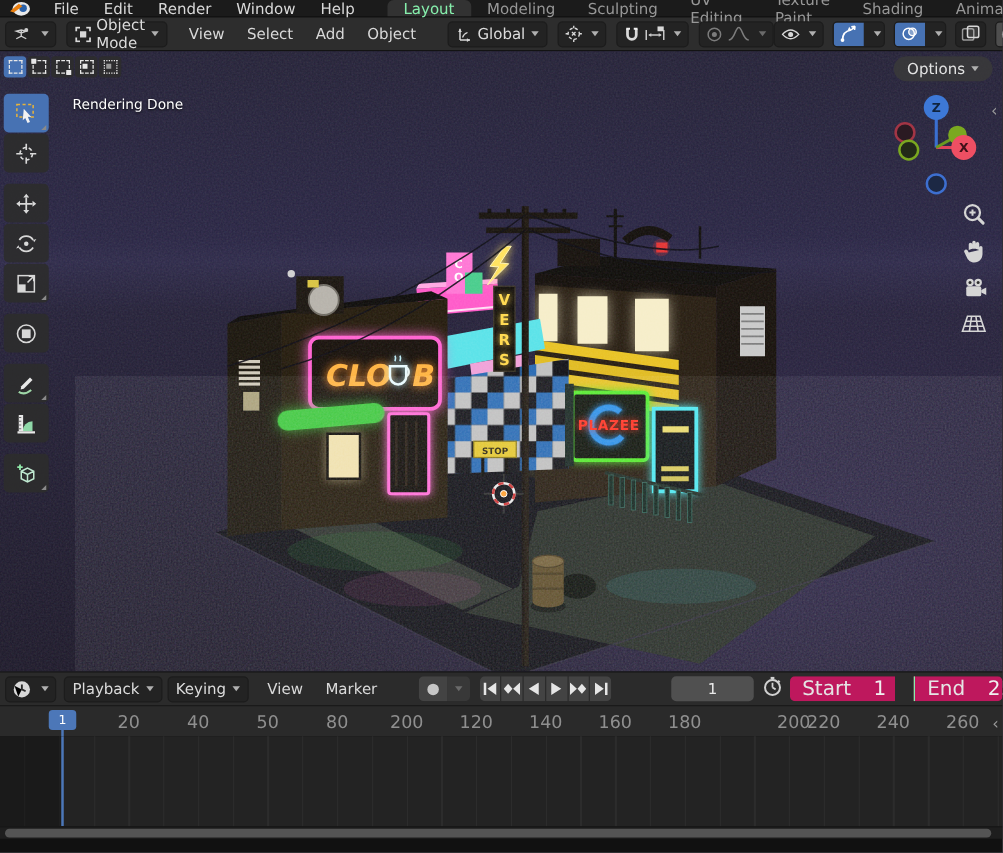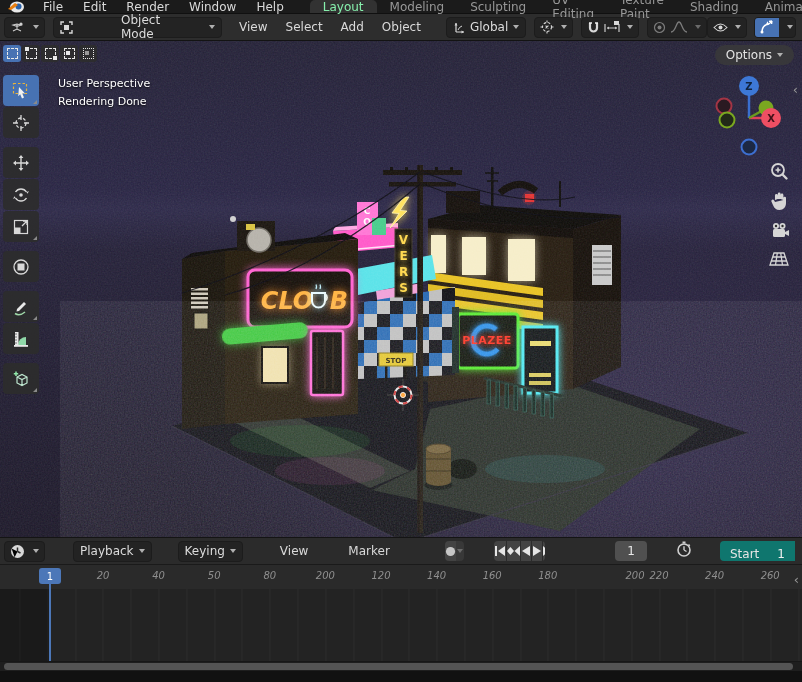--- a/index.html
+++ b/index.html
@@ -34,34 +34,34 @@
   #ovl{position:absolute;left:58px;top:34px;font-size:11px;color:#ffffff;line-height:17.5px;text-shadow:0 1px 2px rgba(0,0,0,.9);}
   #toolcol{position:absolute;left:3px;top:34px;width:36px;display:flex;flex-direction:column;}
   .tool{width:36px;height:31px;background:rgba(44,44,44,.92);border-radius:4px;margin-bottom:1px;display:flex;align-items:center;justify-content:center;position:relative;}
   .tool.on{background:#4772b3;}
   .tool.gap{margin-top:8px;}
   .tool .corner{position:absolute;right:2px;bottom:2px;width:0;height:0;border-left:4px solid transparent;border-bottom:4px solid #8a8a8a;}
   #gizmo{position:absolute;right:10px;top:33px;}
   #navicons{position:absolute;right:12px;top:120px;display:flex;flex-direction:column;gap:7px;align-items:center;}
   .collapse{position:absolute;color:#9a9a9a;font-size:13px;line-height:1;}
   
-  #tl-header{height:27px;background:#2b2b2b;border-top:1px solid #141414;display:flex;align-items:center;padding-left:4px;box-sizing:border-box;gap:22px;}
+  #tl-header{height:27px;background:#2b2b2b;border-top:1px solid #141414;display:flex;align-items:center;padding-left:4px;box-sizing:border-box;}
   .tlbtn{display:flex;align-items:center;justify-content:center;background:#434343;height:20px;border-radius:0;}
   #transport{display:flex;gap:1px;margin-left:8px;border-radius:4px;overflow:hidden;}
   #transport .tlbtn{width:19px;}
   #framefield{margin-left:48px;width:74px;height:20px;background:#505050;border-radius:4px;color:#e9e9e9;font-size:12px;display:flex;align-items:center;justify-content:center;}
   #rangegrp{display:flex;margin-left:6px;height:20px;border-radius:4px;overflow:hidden;}
-  .rangecell{display:flex;align-items:flex-end;background:#0f766e;color:#e5e5e5;font-size:12px;padding:0 10px;}
+  .rangecell{display:flex;align-items:flex-start;background:#be185d;color:#e5e5e5;font-size:16px;padding:0 10px;}
   .rangecell .val{margin-left:18px;color:#f0f0f0;}
   #rangegrp .rangecell+.rangecell{border-left:1px solid #86efac;margin-left:15px;}
   #recgrp{display:flex;margin-left:24px;height:20px;border-radius:4px;overflow:hidden;}
   #recgrp .seg{display:flex;align-items:center;justify-content:center;height:100%;}
   
   #ruler{position:relative;height:25px;background:#2a2a2a;border-top:1px solid #1a1a1a;box-sizing:border-box;}
-  .tick{position:absolute;top:5px;transform:translateX(-50%);font-size:10px;color:#8f8f8f;font-style:italic;}
+  .tick{position:absolute;top:5px;transform:translateX(-50%);font-size:14px;color:#8f8f8f;}
   #curframe{position:absolute;left:50px;top:3px;transform:translateX(-50%);min-width:22px;height:16px;background:#4c77b8;border-radius:3px;color:#fff;font-size:10px;display:flex;align-items:center;justify-content:center;padding:0 4px;box-sizing:border-box;}
   #curstub{position:absolute;left:49px;bottom:0;width:2px;height:7px;background:#4c77b8;}
   #tracks{position:relative;height:72px;background:#232323;background-image:repeating-linear-gradient(to right,#2c2c2c 0 1px,transparent 1px 27.81px);background-position:19.4px 0;}
   #prestart{position:absolute;left:0;top:0;width:50px;height:100%;background:rgba(0,0,0,.25);}
   #playhead{position:absolute;left:49px;top:0;width:2px;height:100%;background:#4c77b8;}
   #scrollstrip{position:relative;height:10px;background:#1e1e1e;border-top:1px solid #171717;box-sizing:border-box;}
   #hscroll{position:absolute;left:4px;right:9px;top:1px;height:7px;background:#545454;border-radius:4px;}
 </style>
 </head>
 <body>
@@ -94,21 +94,21 @@
 <div id="header2">
   <div class="wgt" style="padding:0 5px;">
     <span class="ic">
       <svg width="14" height="13" viewBox="0 0 14 13">
           <path d="M3,10 L7,8 L11,10 M7,8 L7,3 M3,4 L7,3 L11,4 L7,5.5 Z" stroke="#cfcfcf" fill="none" stroke-width="1.1"></path>
           <circle cx="11" cy="3" r="1.6" fill="#cfcfcf"></circle>
         </svg>
     </span>
       <span class="chev"></span>
   </div>
-  <div class="wgt" style="margin-left:8px;gap:44px;">
+  <div class="wgt" style="margin-left:8px;">
     <span class="ic">
       <svg width="13" height="13" viewBox="0 0 13 13">
           <path d="M1,4 L1,1 L4,1 M9,1 L12,1 L12,4 M12,9 L12,12 L9,12 M4,12 L1,12 L1,9" stroke="#d8d8d8" fill="none" stroke-width="1.4"></path>
           <rect x="4" y="4" width="5" height="5" fill="#d8d8d8"></rect>
         </svg>
     </span>
     <span>Object Mode</span>
       <span class="chev"></span>
   </div>
   <div class="hmenu" style="margin-left:8px;">View</div>
@@ -446,21 +446,20 @@
         </span>
       </div>
   </div>
 
   <div id="optionsbtn">
     <span>Options</span>
       <span class="chev"></span>
   </div>
 
   <div id="ovl">
-    <div>User Perspective</div>
     <div>Rendering Done</div>
   </div>
 
   <div id="toolcol">
     <div class="tool on">
       <svg width="18" height="18" viewBox="0 0 18 18">
           <rect x="1.5" y="1.5" width="13" height="10" fill="none" stroke="#e8b33a" stroke-width="1.2" stroke-dasharray="2.5 2"></rect>
           <path d="M7,5 L13,11.5 L10.2,11.3 L12,15.5 L10,16.4 L8.2,12.3 L6.2,14.2 Z" fill="#f2f2f2"></path>
         </svg>
       <span class="corner"></span>

